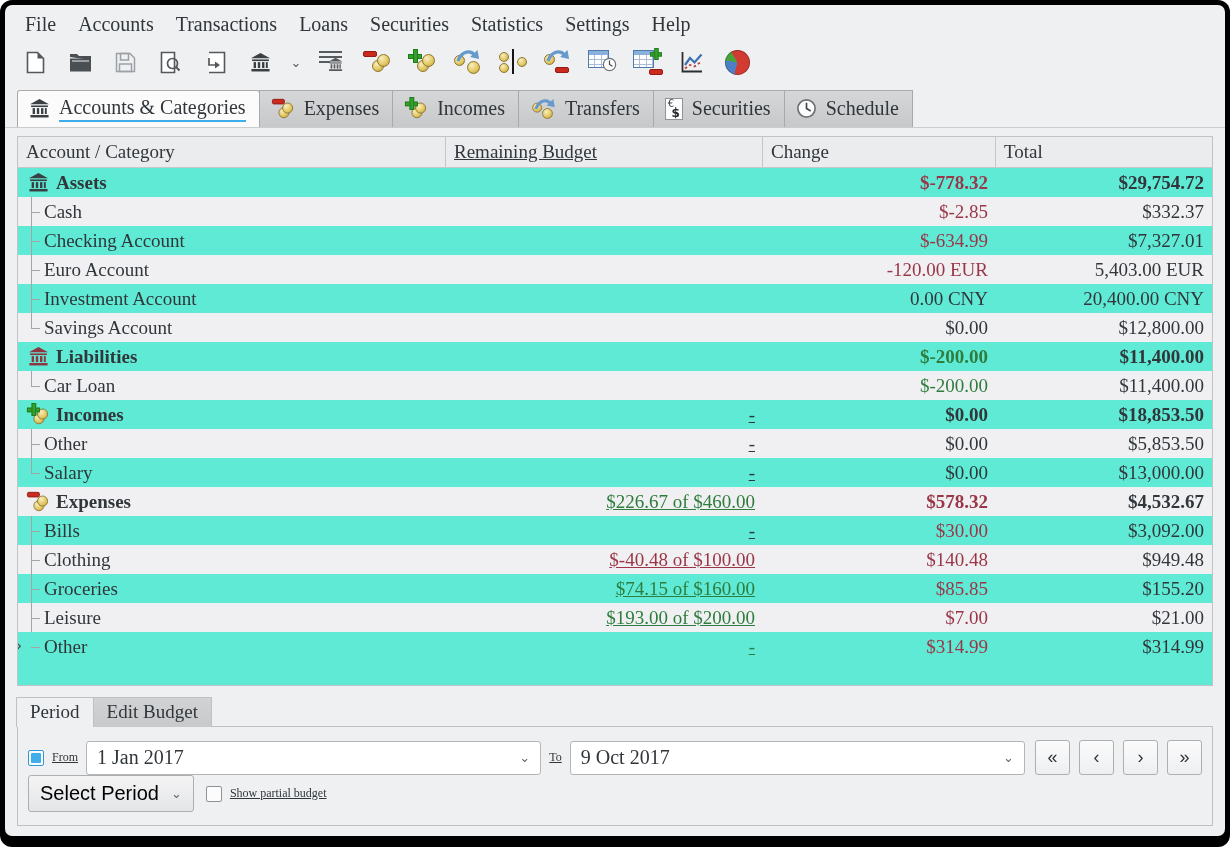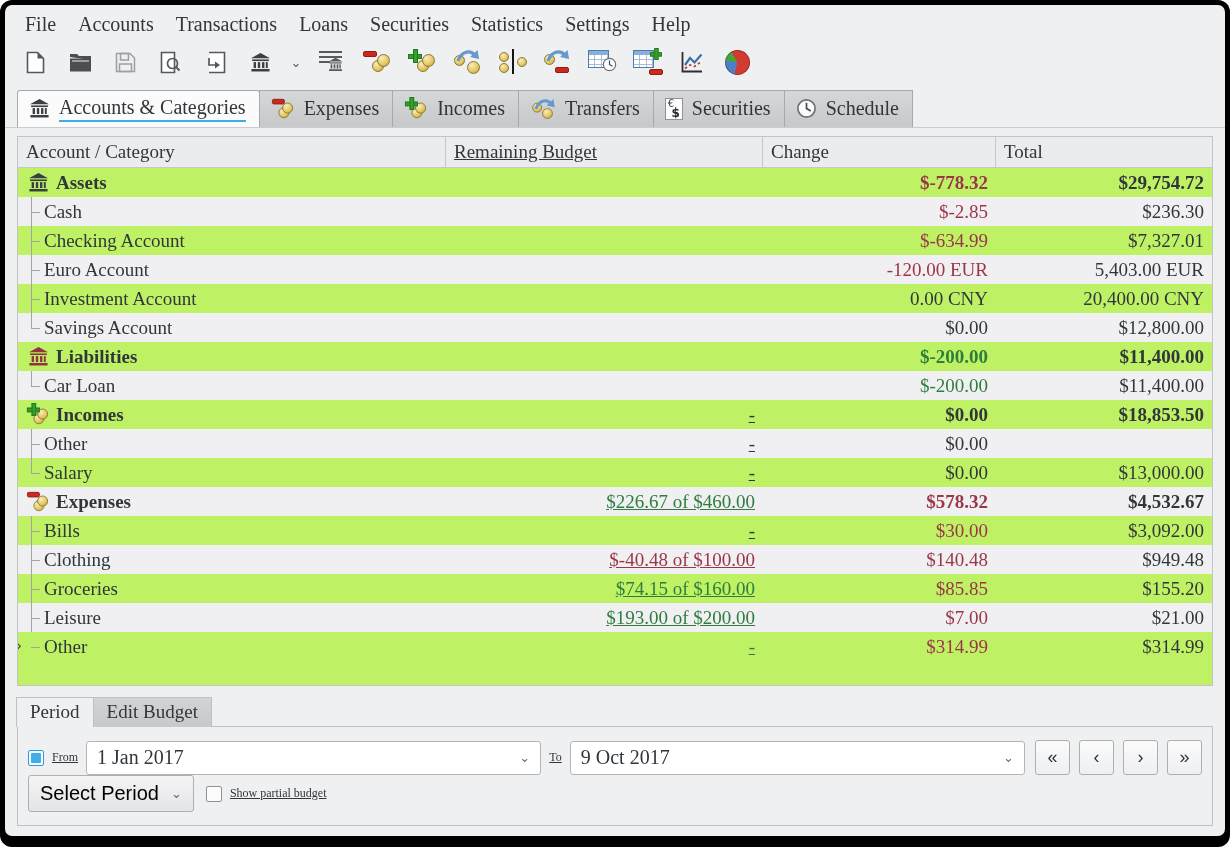--- a/index.html
+++ b/index.html
@@ -45,21 +45,21 @@
   
   .tabbar { display:flex; align-items:flex-end; padding:4px 0 0 12px; flex:none; border-bottom:1px solid #cbccce; }
   .tab { display:flex; align-items:center; gap:9px; font-size:20px; padding:5px 13px 6px 11px;
          border:1px solid #a8a9ab; border-bottom:none; background:linear-gradient(#d6d7d8,#c7c8ca);
          margin-left:-1px; height:37px; cursor:default; }
   .tab:first-child { margin-left:0; }
   .tab.active { background:#fbfbfc; border-top-left-radius:3px; border-top-right-radius:3px; position:relative; z-index:2; }
   .tab.active .tab-label { border-bottom:2px solid #3daee9; padding-bottom:1px; }
 
   
-  .tablewrap { flex:1 1 auto; margin:8px 12px 9px 12px; background:#bef264; border:1px solid #c2c3c5; overflow:hidden; display:flex; flex-direction:column; }
+  .tablewrap { flex:1 1 auto; margin:8px 12px 9px 12px; background:#5eead4; border:1px solid #c2c3c5; overflow:hidden; display:flex; flex-direction:column; }
   .thead { display:flex; flex:none; height:31px; background:#ebeced; border-bottom:1px solid #c6c7c8; font-size:19px; }
   .th { display:flex; align-items:center; padding:0 8px; border-right:1px solid #c6c7c8; }
   .th:last-child { border-right:none; }
   .c-name   { width:428px; flex:none; }
   .c-budget { width:317px; flex:none;text-decoration:underline; }
   .c-change { width:233px; flex:none; }
   .c-total  { flex:1; }
   .tbody { flex:1; }
   .tr { display:flex; height:29px; align-items:center; font-size:19px; }
   .tr:nth-child(even) { background:#f0f0f2; }
@@ -392,21 +392,21 @@
             <div class="td c-change bold" style="color: rgb(154, 54, 72);">$-778.32</div>
             <div class="td c-total bold" style="color: rgb(49, 54, 59);">$29,754.72</div>
           </div>
           <div class="tr">
             <div class="td c-name">
               <span class="tree"></span>
               <span>Cash</span>
             </div>
             <div class="td c-budget" style="color: rgb(49, 54, 59);"></div>
             <div class="td c-change" style="color: rgb(154, 54, 72);">$-2.85</div>
-            <div class="td c-total" style="color: rgb(49, 54, 59);">$236.30</div>
+            <div class="td c-total" style="color: rgb(49, 54, 59);">$332.37</div>
           </div>
           <div class="tr">
             <div class="td c-name">
               <span class="tree"></span>
               <span>Checking Account</span>
             </div>
             <div class="td c-budget" style="color: rgb(49, 54, 59);"></div>
             <div class="td c-change" style="color: rgb(154, 54, 72);">$-634.99</div>
             <div class="td c-total" style="color: rgb(49, 54, 59);">$7,327.01</div>
           </div>
@@ -487,20 +487,21 @@
             <div class="td c-change bold" style="color: rgb(49, 54, 59);">$0.00</div>
             <div class="td c-total bold" style="color: rgb(49, 54, 59);">$18,853.50</div>
           </div>
           <div class="tr">
             <div class="td c-name">
               <span class="tree"></span>
               <span>Other</span>
             </div>
             <div class="td c-budget" style="color: rgb(49, 54, 59);">-</div>
             <div class="td c-change" style="color: rgb(49, 54, 59);">$0.00</div>
+            <div class="td c-total" style="color: rgb(49, 54, 59);">$5,853.50</div>
           </div>
           <div class="tr">
             <div class="td c-name">
               <span class="tree last"></span>
               <span>Salary</span>
             </div>
             <div class="td c-budget" style="color: rgb(49, 54, 59);">-</div>
             <div class="td c-change" style="color: rgb(49, 54, 59);">$0.00</div>
             <div class="td c-total" style="color: rgb(49, 54, 59);">$13,000.00</div>
           </div>

